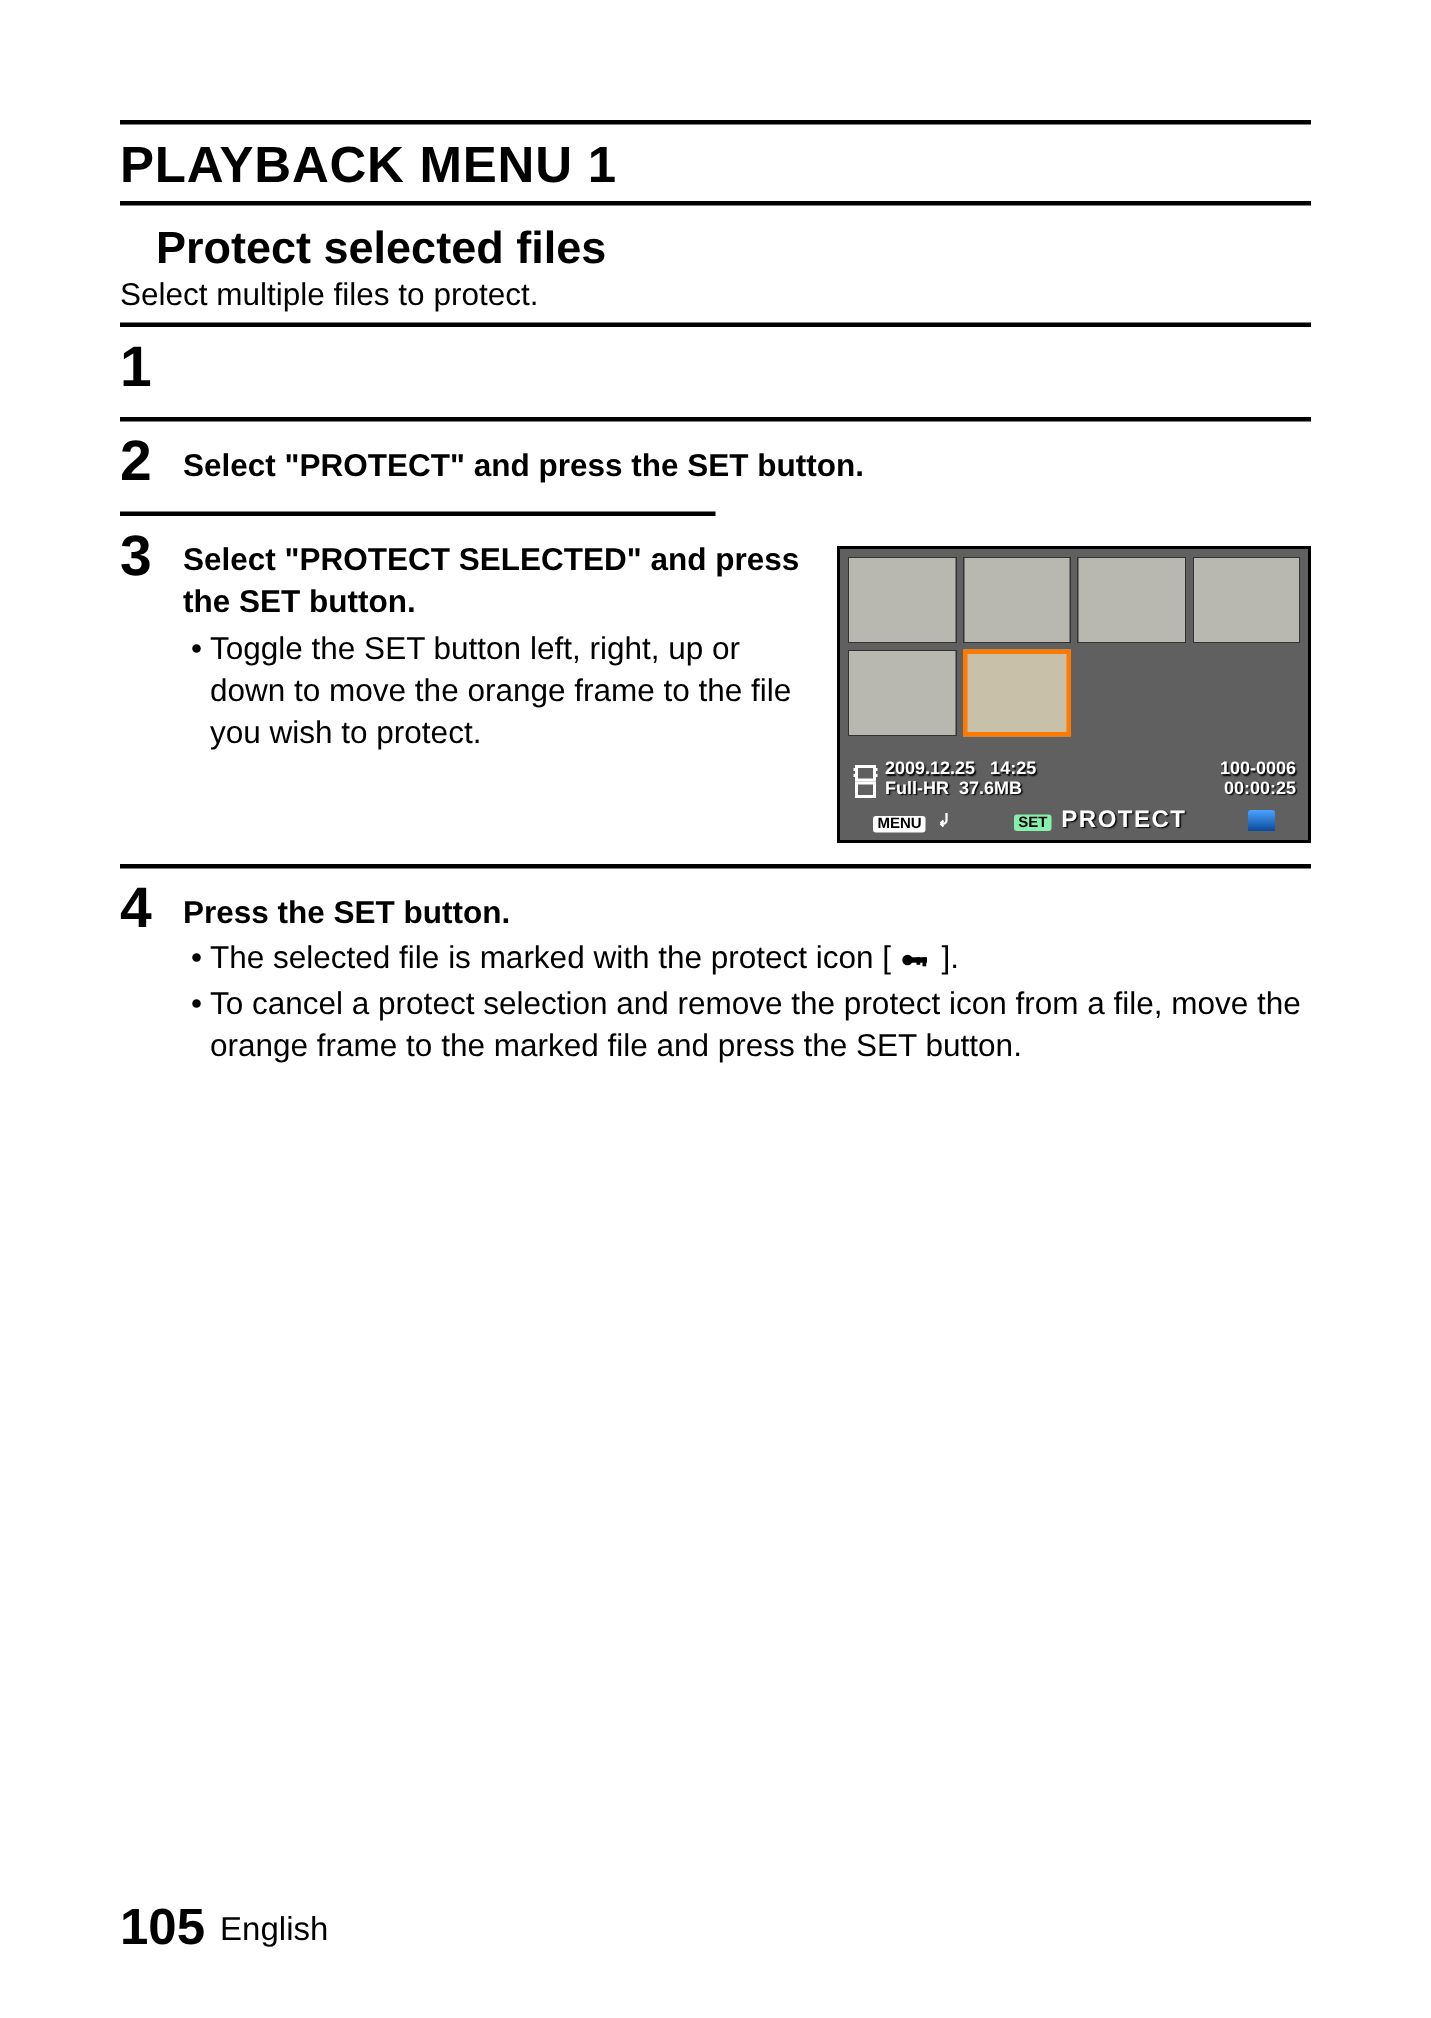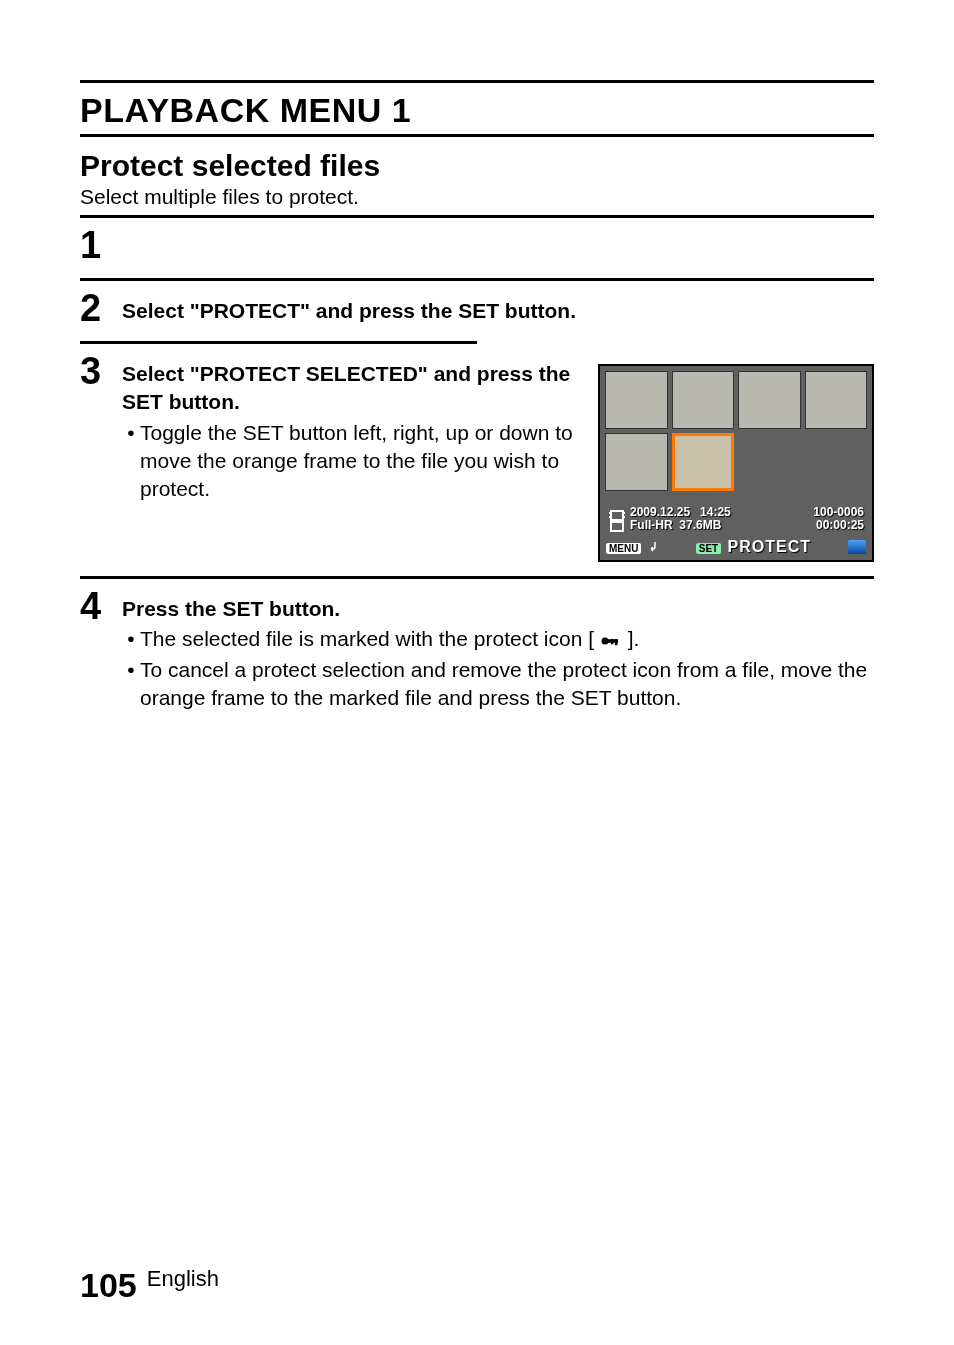--- a/index.html
+++ b/index.html
@@ -28,20 +28,21 @@
     }
     .title-underline {
       border-top: 3px solid #000;
       margin-bottom: 12px;
     }
     .subheading {
       font-size: 30px;
       font-weight: 900;
       margin-top: 8px;
       margin-bottom: 2px;
+      margin-left: 24px;
     }
     .subdesc {
       font-size: 21px;
       margin-bottom: 6px;
     }
     .step-rule-full {
       border-top: 3px solid #000;
     }
     .step-rule-half {
       border-top: 3px solid #000;
@@ -84,21 +85,21 @@
       flex: 1;
     }
     .step3-wrap {
       display: flex;
       gap: 16px;
     }
     .step3-left {
       flex: 1;
     }
     .screenshot {
-      width: 276px;
+      width: 316px;
       height: 198px;
       background: #606060;
       border: 2px solid #000;
       position: relative;
       flex-shrink: 0;
       margin-top: 4px;
     }
     .thumb-grid {
       display: grid;
       grid-template-columns: repeat(4, 1fr);
@@ -151,21 +152,21 @@
       line-height: 1.1;
     }
     .bottom-bar {
       position: absolute;
       bottom: 4px;
       left: 0;
       right: 0;
       display: flex;
       justify-content: space-between;
       align-items: center;
-      padding: 0 6px;
+      padding: 0 22px;
       color: #fff;
       font-size: 12px;
       font-weight: bold;
       text-shadow: 1px 1px 1px #000;
     }
     .menu-badge {
       background: #fff;
       color: #000;
       padding: 0 3px;
       font-size: 10px;
@@ -198,21 +199,21 @@
       display: inline-block;
     }
     .protect-icon-inline svg {
       vertical-align: -2px;
     }
     .footer {
       position: absolute;
       bottom: 40px;
       left: 80px;
       display: flex;
-      align-items: flex-start;
+      align-items: center;
       gap: 10px;
     }
     .page-number {
       font-size: 34px;
       font-weight: 900;
     }
     .page-lang {
       font-size: 22px;
     }
   </style>

